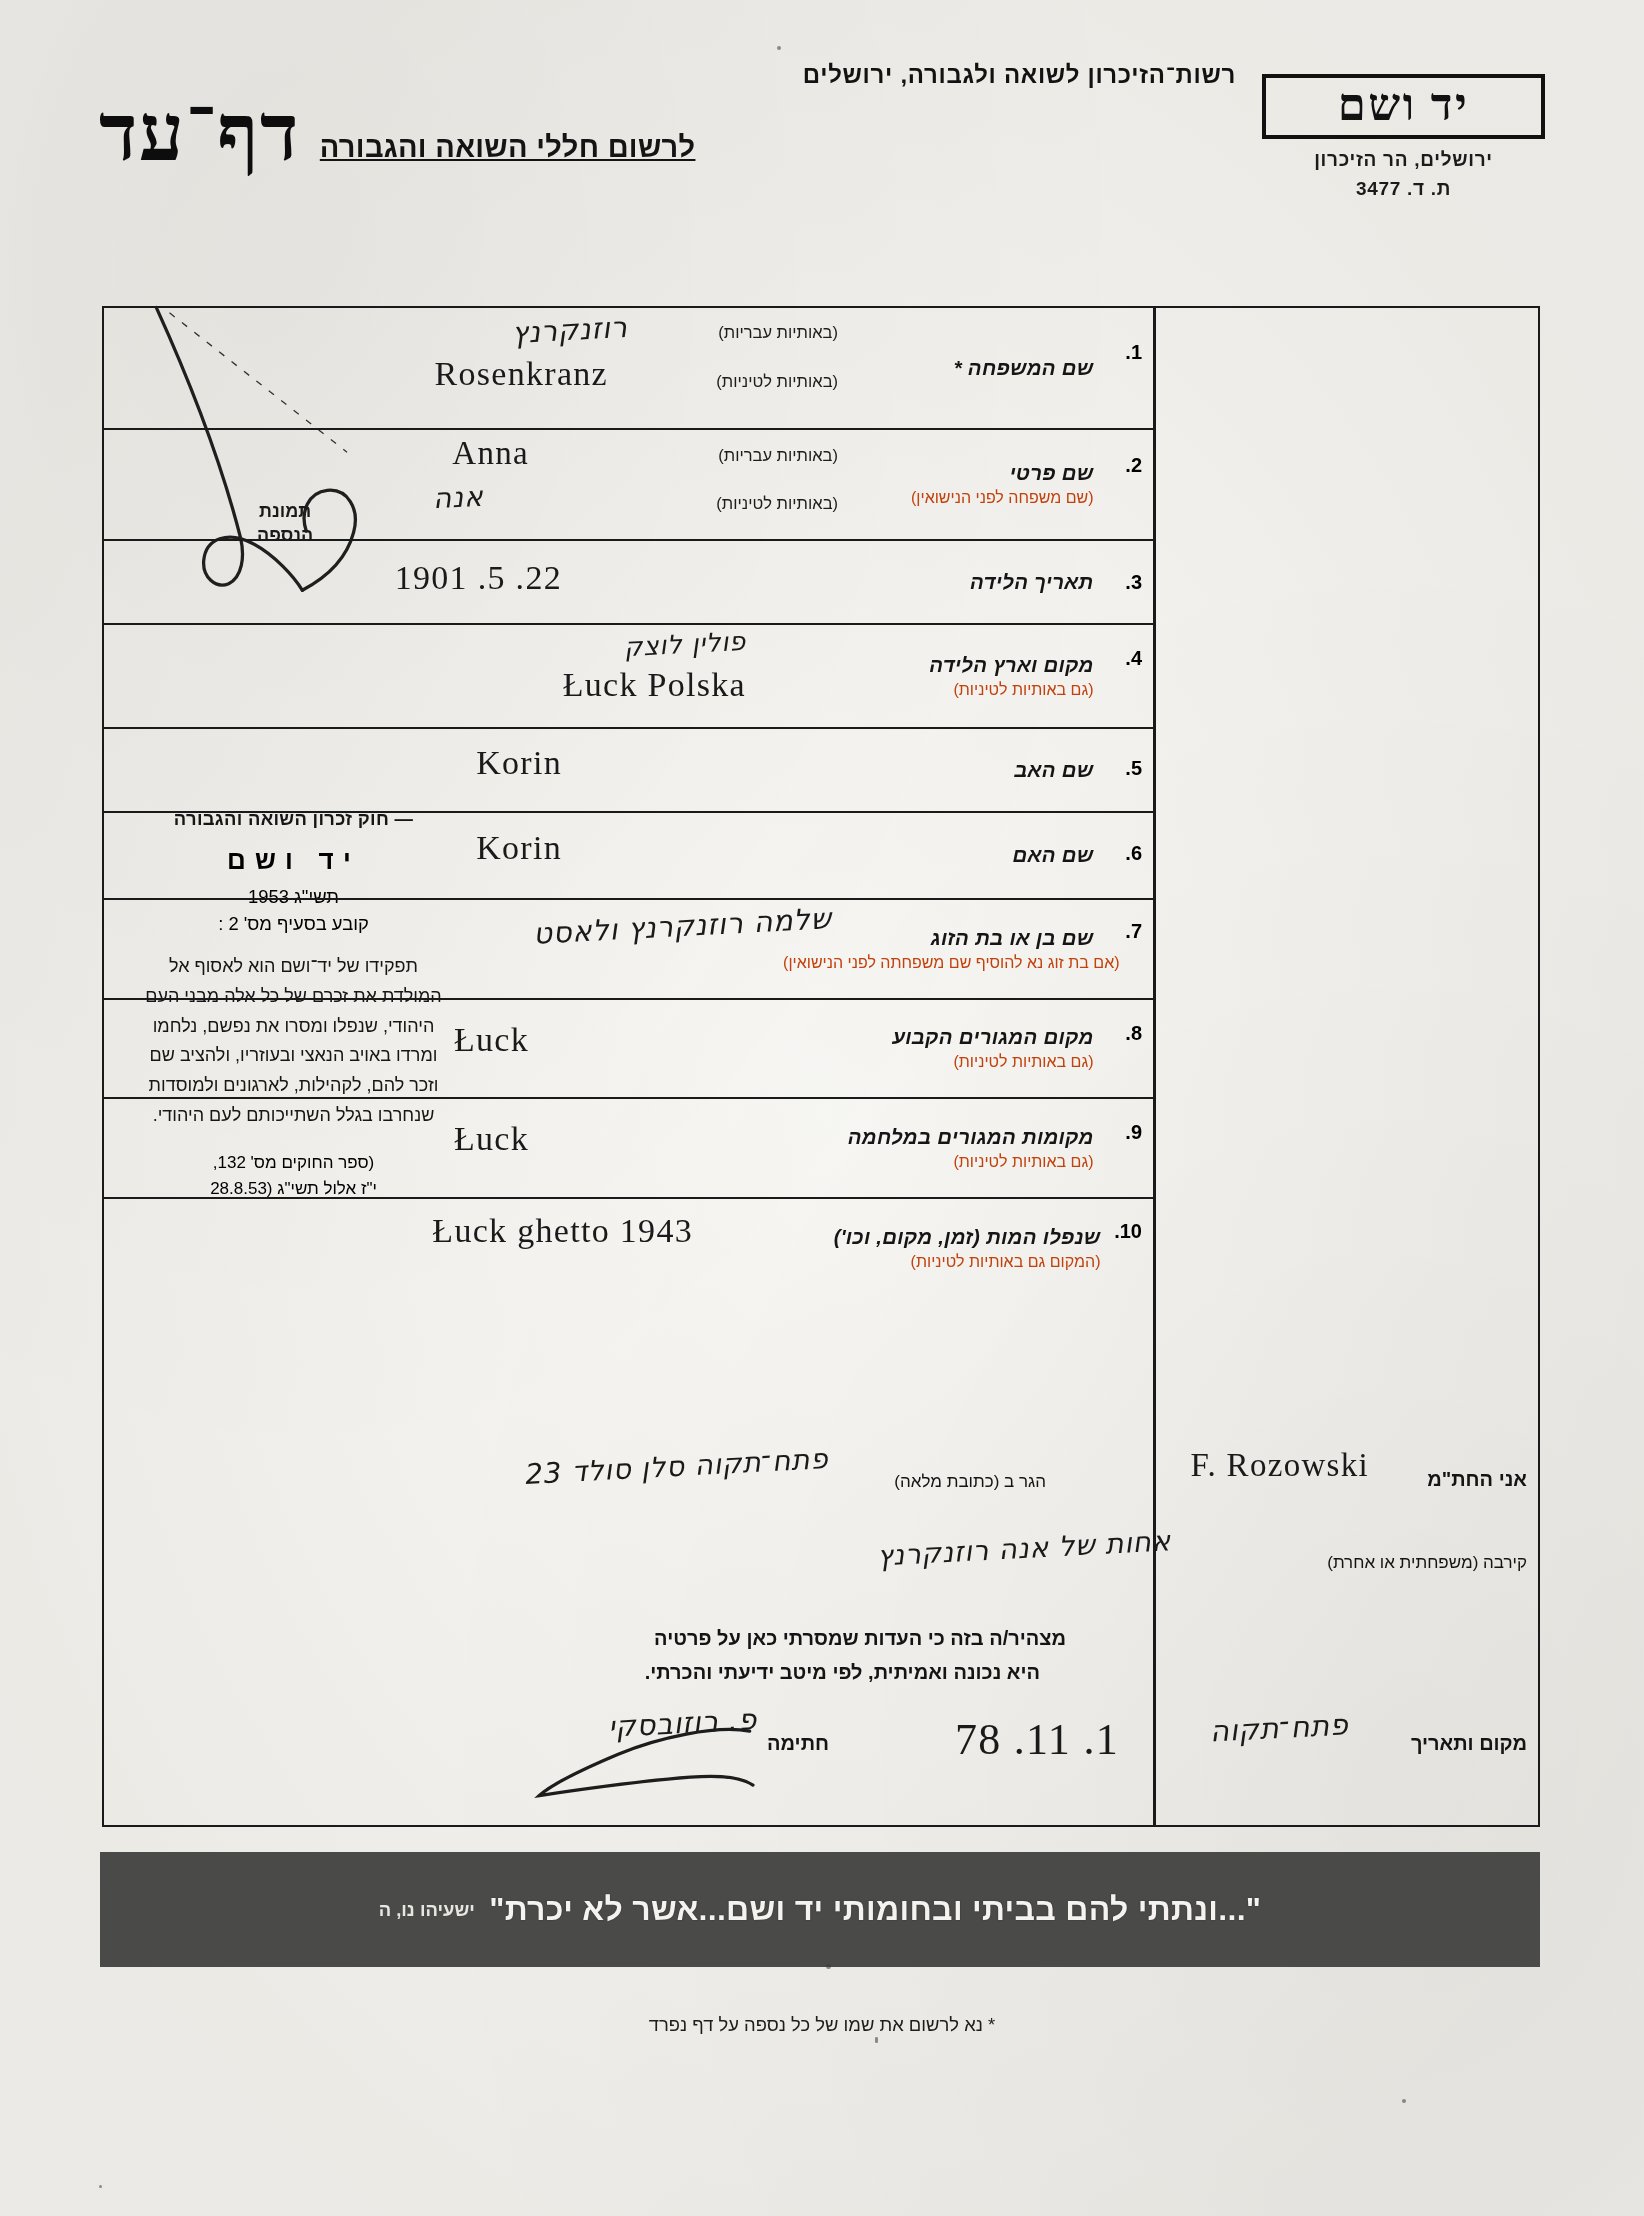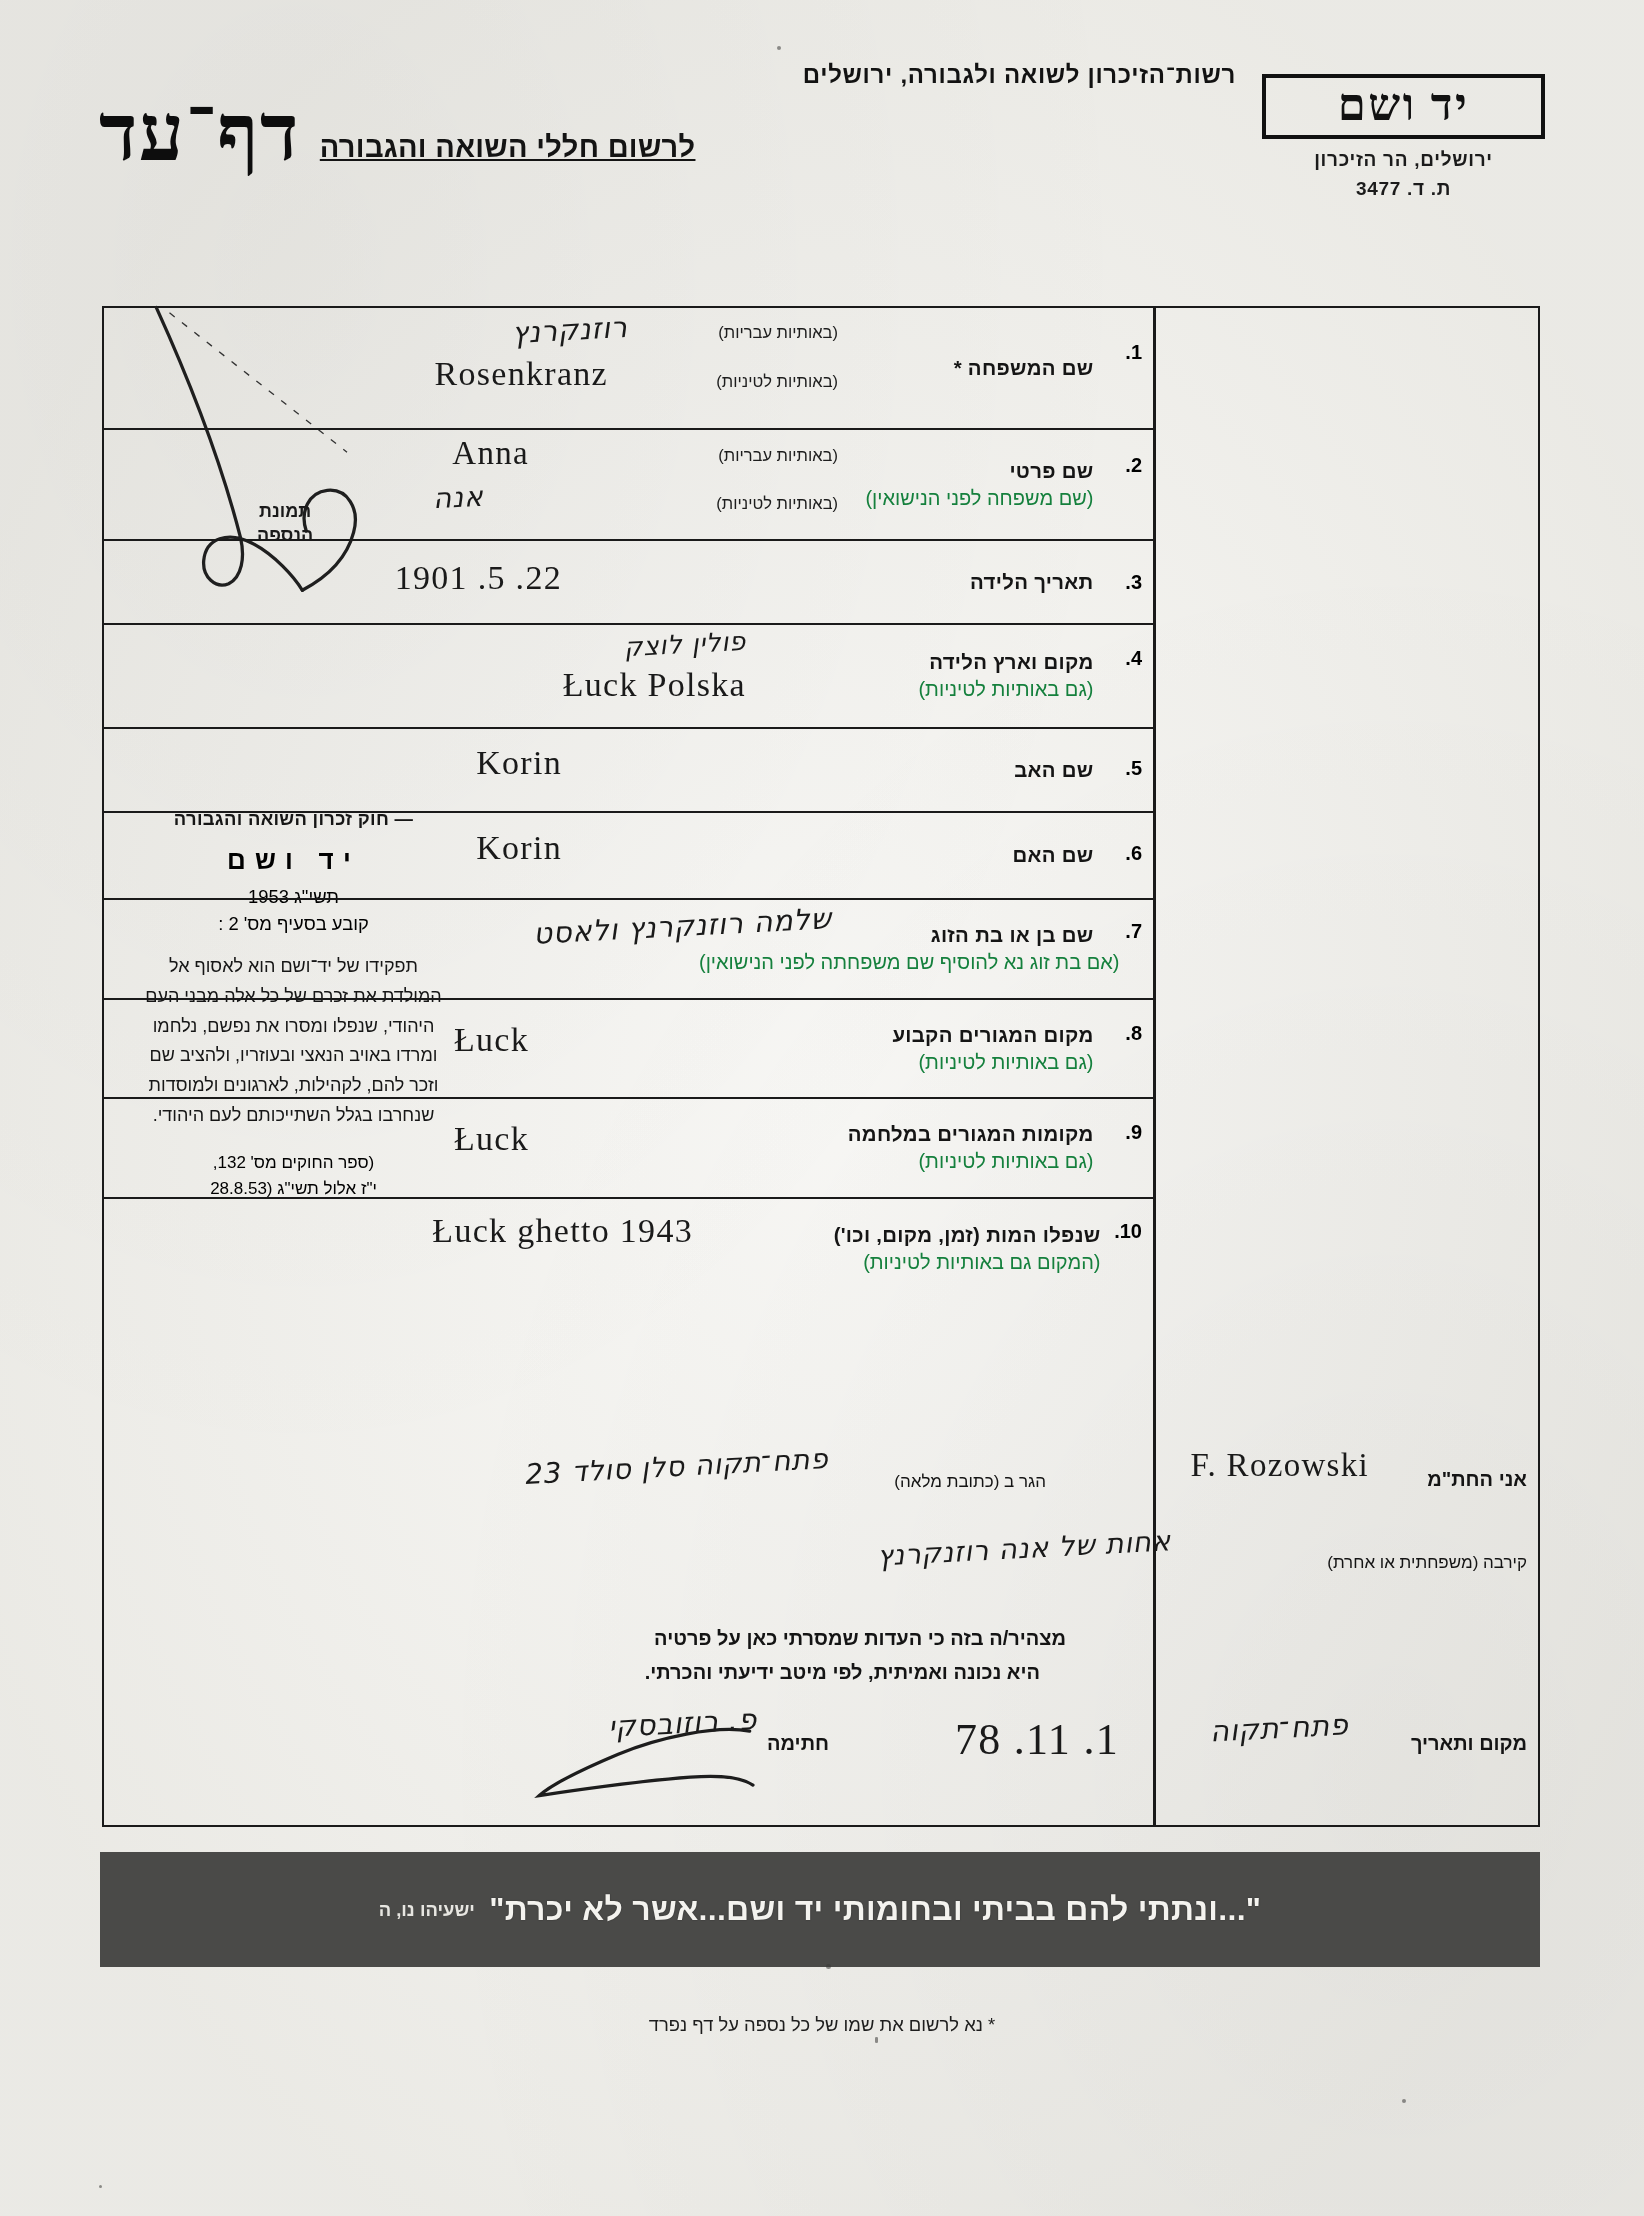--- a/index.html
+++ b/index.html
@@ -150,24 +150,25 @@
     display: flex;
     flex-direction: column;
     justify-content: center;
   }
   .lbl-main {
     font-size: 20.4px;
     font-weight: bold;
     color: #151515;
     letter-spacing: 0.3px;
     white-space: nowrap;
+    font-style: italic;
   }
   .lbl-sub {
-    font-size: 20px;
-    color: #15803d;
+    font-size: 16px;
+    color: #c2410c;
     margin-top: 4px;
     white-space: nowrap;
   }
   .num {
     position: absolute;
     top: 8px;
     right: 12px;
     font-size: 20px;
     font-weight: bold;
   }

